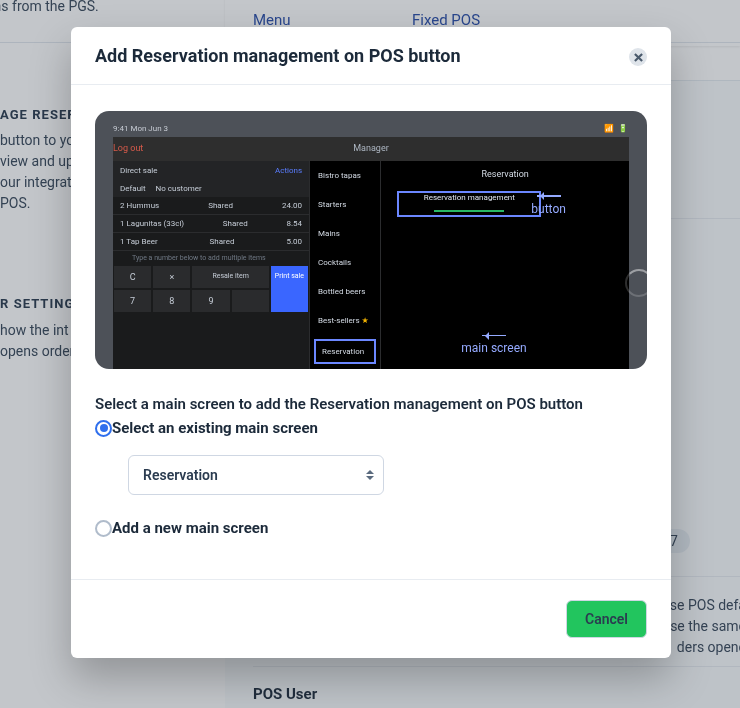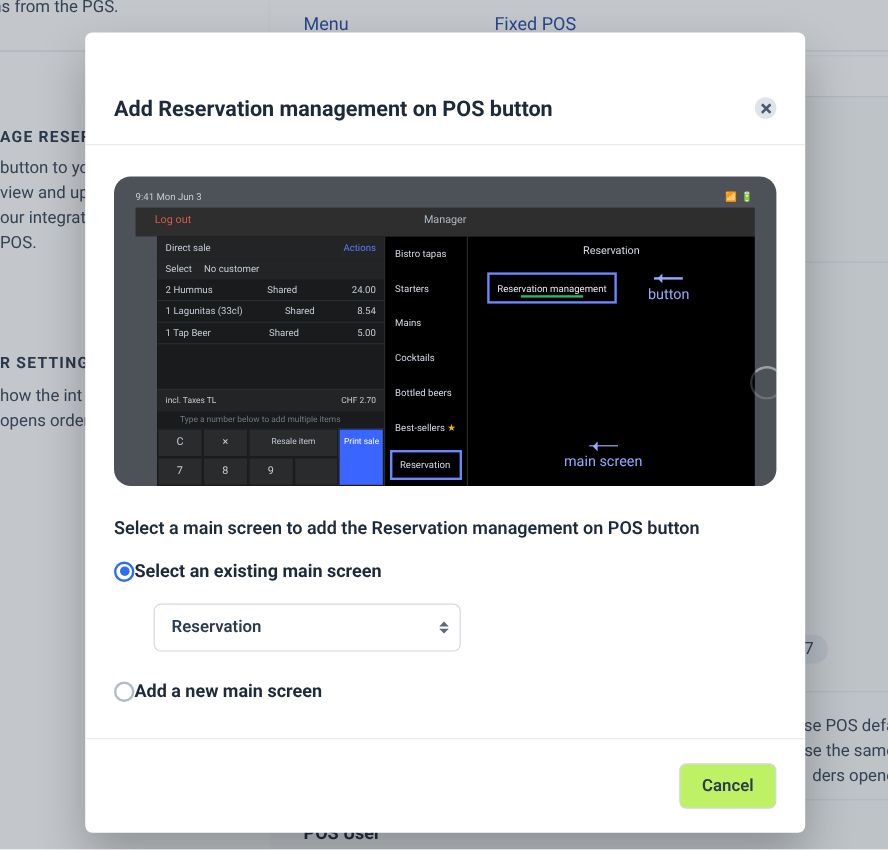--- a/index.html
+++ b/index.html
@@ -98,25 +98,24 @@
     width: 600px;
     background: #fff;
     border-radius: 6px;
     box-shadow: 0 20px 40px rgba(0,0,0,.25);
     z-index: 20;
     display: flex;
     flex-direction: column;
   }
   .modal-header {
     display: flex;
-    align-items: flex-start;
+    align-items: flex-end;
     justify-content: space-between;
     padding: 18px 24px;
     border-bottom: 1px solid #e8ecf1;
-    margin-top: 36px;
   }
   .modal-title {
     font-size: 18px;
     font-weight: 700;
     color: #1c2a3a;
   }
   .close-btn {
     width: 18px;
     height: 18px;
     background: #dfe4ea;
@@ -154,21 +153,20 @@
     background: #2e2e2e;
   }
   .illus-topbar-text {
     color: #adb6c2; font-size: 9px;
   }
   .illus-pos {
     position: absolute;
     top: 50px; left: 18px; bottom: 0; right: 18px;
     background: #000;
     display: flex;
-    margin-left: 18px;
   }
   .pos-left {
     width: 38%;
     background: #1a1b1c;
     display: flex; flex-direction: column;
     font-size: 8px;
     color: #c5ccd6;
   }
   .pos-left .hdr { display:flex; justify-content:space-between; padding:5px 7px; background:#232426; }
   .pos-left .hdr .a { color:#5a7dff; }
@@ -198,23 +196,23 @@
     flex: 1;
     position: relative;
   }
   .pos-right .head {
     color: #d4dbe5; font-size: 9px;
     position: absolute; top: 8px; left: 0; right: 0; text-align: center;
   }
   .pos-right .mgmt-box {
     position: absolute;
     top: 30px; left: 16px;
-    width: 108px; height: 26px;
+    width: 144px; height: 26px;
     border: 2px solid #6b87ff;
-    display: flex; align-items: center; justify-content: center;
+    display: flex; align-items: flex-start; justify-content: center;
   }
   .pos-right .mgmt-box span { color:#e1e7f2; font-size:8px; }
   .pos-right .mgmt-box::after {
     content: '';
     position: absolute;
     left: 25%; right: 25%; bottom: 3px;
     height: 2px;
     background: #28b765;
   }
   .arrow-lbl {
@@ -234,21 +232,21 @@
     width: 28px; height: 28px;
     border: 2px solid rgba(255,255,255,.18);
     border-top-color: rgba(255,255,255,.45);
     border-radius: 50%;
   }
 
   .instruct {
     font-size: 15px;
     color: #1c2a3a;
     font-weight: 600;
-    margin: 26px 0 18px 0;
+    margin: 26px 0 6px 0;
   }
 
   .radio-row {
     display: flex;
     align-items: center;
     gap: 0;
     margin-bottom: 18px;
   }
   .radio {
     width: 17px; height: 17px;
@@ -317,21 +315,21 @@
     padding: 0 18px;
     border-radius: 6px;
     font-size: 14px;
     font-weight: 600;
     cursor: pointer;
     display: inline-flex;
     align-items: center;
   }
   .btn-sec {
     border: 1px solid #cfd7e3;
-    background: #bef264;
+    background: #22c55e;
     color: #2b3c50;
   }
   .btn-pri {
     border: 1px solid #2f6fed;
     background: #3177f2;
     color: #fff;
   }
   .bg-small { font-size:14px; color:#3a4a5c; }
 </style>
 </head>
@@ -385,51 +383,47 @@
   </div>
 
   <div class="modal-body">
 
     <div class="illus">
       <div class="illus-statusbar">
         <span>9:41  Mon Jun 3</span>
         <span style="letter-spacing:1px;">📶 🔋</span>
       </div>
       <div class="illus-topbar">
-        <span class="illus-topbar-text" style="position:absolute; left:16px; top:6px; color:#d65a4a;text-align:center;">Log out</span>
+        <span class="illus-topbar-text" style="position:absolute; left:0; top:6px; color:#d65a4a;text-align:center;">Log out</span>
         <span class="illus-topbar-text" style="position:absolute; left:50%; top:6px; transform:translateX(-50%);text-align:center;">Manager</span>
       </div>
       <div class="illus-pos">
         <div class="pos-left">
           <div class="hdr">
               <span>Direct sale</span>
               <span class="a">Actions</span>
             </div>
           <div class="subhdr">
-              <span>Select</span>
+              <span>Default</span>
               <span>No customer</span>
             </div>
           <div class="row">
               <span>2  Hummus</span>
               <span>Shared</span>
               <span>24.00</span>
             </div>
           <div class="row">
               <span>1  Lagunitas (33cl)</span>
               <span>Shared</span>
               <span>8.54</span>
             </div>
           <div class="row">
               <span>1  Tap Beer</span>
               <span>Shared</span>
               <span>5.00</span>
-            </div>
-          <div class="tot" style="font-size:7px;">
-              <span>incl. Taxes TL</span>
-              <span>CHF 2.70</span>
             </div>
           <div class="note">Type a number below to add multiple items</div>
           <div class="keypad">
             <div>C</div>
             <div>×</div>
             <div style="grid-column:span 2; font-size:7px;">Resale item</div>
             <div class="acc" style="grid-row:span 2;">Print sale</div>
             <div>7</div>
             <div>8</div>
             <div>9</div>
@@ -473,21 +467,21 @@
     <div class="select-wrap">
       <div class="select">
         <span>Reservation</span>
         <span class="caret">
             <span></span>
             <span></span>
           </span>
       </div>
     </div>
 
-    <div class="radio-row" style="margin-bottom:0;">
+    <div class="radio-row" style="margin-bottom:12px;">
       <div class="radio"></div>
       <div class="radio-label">Add a new main screen</div>
     </div>
 
   </div>
 
   <div class="modal-footer">
     <div class="btn btn-sec">
       <span>Cancel</span>
     </div>

